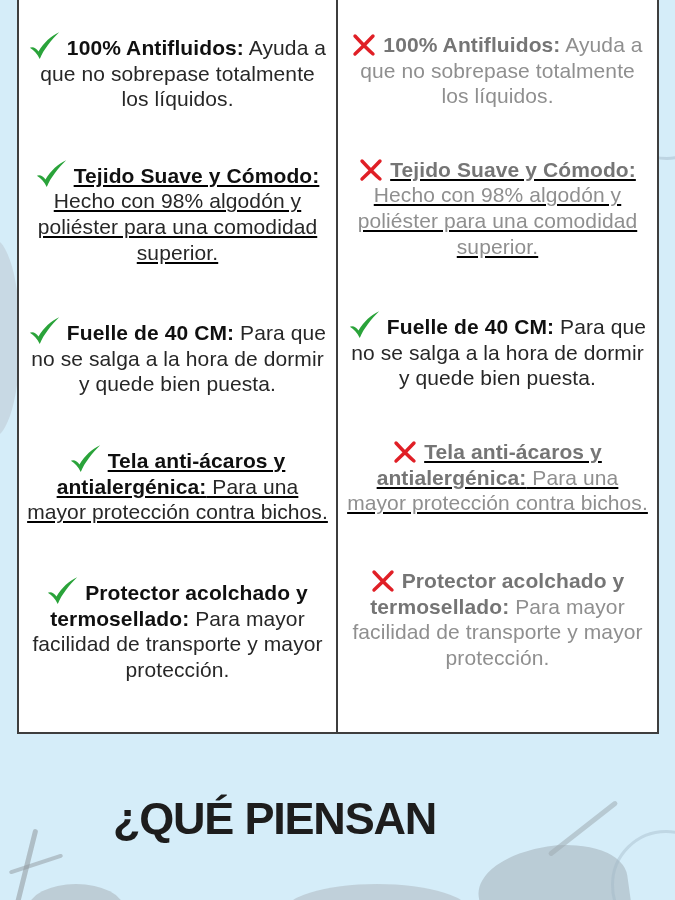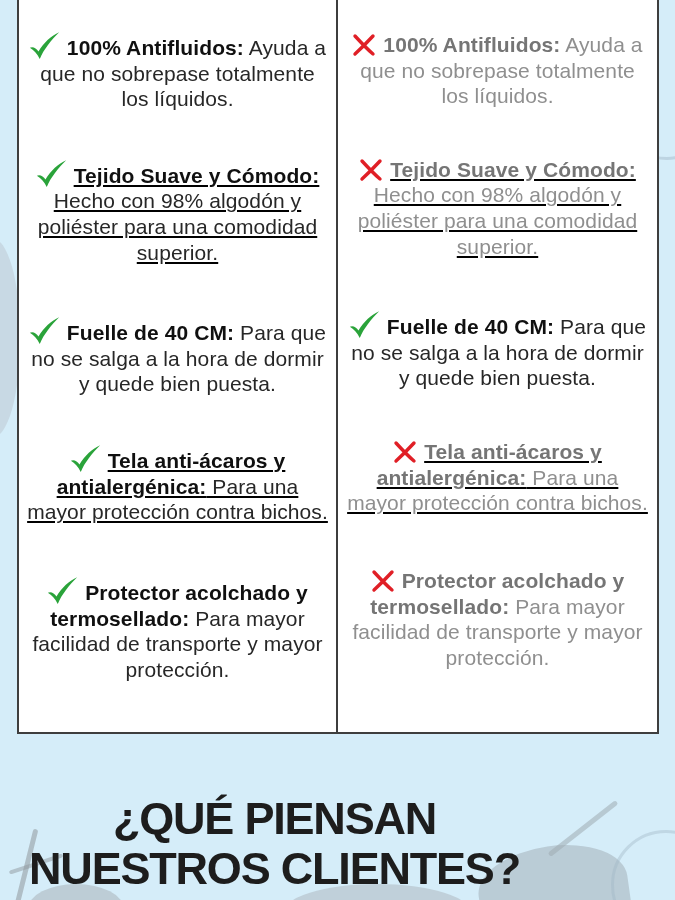--- a/index.html
+++ b/index.html
@@ -185,14 +185,13 @@
               <use href="#x-shape"></use>
             </svg></span><span class="title">Protector acolchado y termosellado:</span><span class="body"> Para mayor facilidad de transporte y mayor protección.</span></p>
     </div>
 
   </div>
 
 </div>
 
 <div class="section-heading">
   <div>¿QUÉ PIENSAN</div>
-  <div>NUESTROS CLIENTES?</div>
 </div>
 
 </body></html>

